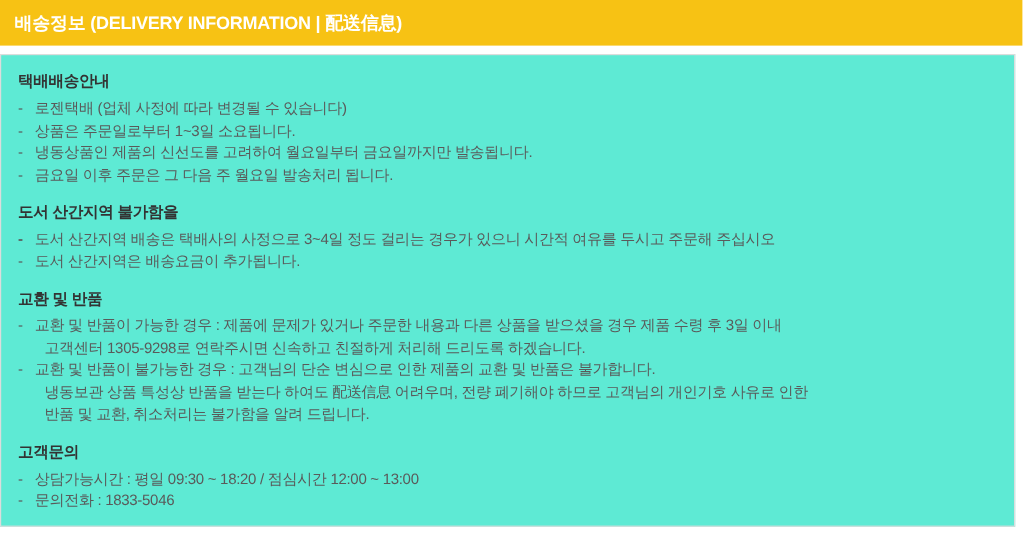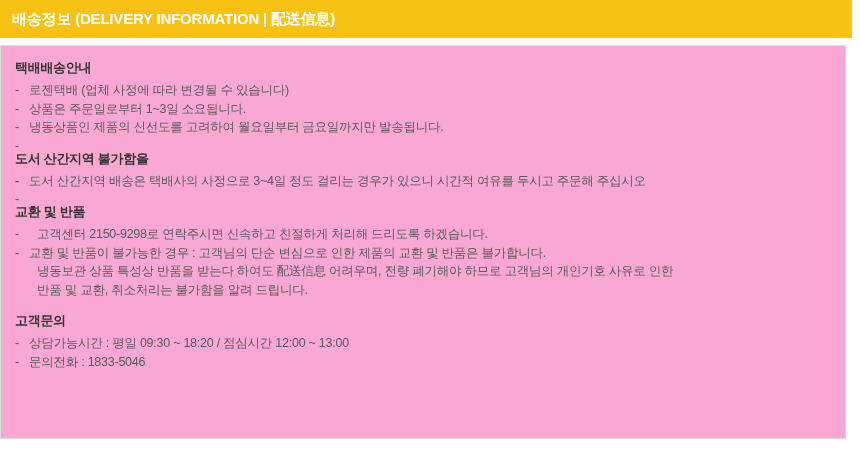--- a/index.html
+++ b/index.html
@@ -39,21 +39,21 @@
     white-space: nowrap;
   }
   
   .content-box {
     position: absolute;
     left: 0px;
     top: 45px;
     width: 846px;
     height: 394px;
     border: 1px solid #dcdcdc;
-    background: #f9a8d4;
+    background: #5eead4;
     box-sizing: border-box;
     overflow: hidden;
   }
   .sections {
     padding: 13px 0 0 14px;
   }
   .section {
     margin-bottom: 13px;
   }
   .section:last-child {
@@ -102,36 +102,36 @@
   </div>
 
   <div class="content-box">
     <div class="sections" id="sections-container">
         <div class="section">
           <div class="section-heading">택배배송안내</div>
           <div class="lines">
             <div class="line"><span class="dash">-</span><span class="line-text">로젠택배 (업체 사정에 따라 변경될 수 있습니다)</span></div>
             <div class="line"><span class="dash">-</span><span class="line-text">상품은 주문일로부터 1~3일 소요됩니다.</span></div>
             <div class="line"><span class="dash">-</span><span class="line-text">냉동상품인 제품의 신선도를 고려하여 월요일부터 금요일까지만 발송됩니다.</span></div>
-            <div class="line"><span class="dash">-</span></div>
+            <div class="line"><span class="dash">-</span><span class="line-text">금요일 이후 주문은 그 다음 주 월요일 발송처리 됩니다.</span></div>
           </div>
         </div>
         <div class="section">
           <div class="section-heading">도서 산간지역 불가함을</div>
           <div class="lines">
             <div class="line"><span class="dash">-</span></div>
             <div class="line"><span class="dash">-</span><span class="line-text">도서 산간지역 배송은 택배사의 사정으로 3~4일 정도 걸리는 경우가 있으니 시간적 여유를 두시고 주문해 주십시오</span></div>
-            <div class="line"><span class="dash">-</span></div>
+            <div class="line"><span class="dash">-</span><span class="line-text">도서 산간지역은 배송요금이 추가됩니다.</span></div>
           </div>
         </div>
         <div class="section">
           <div class="section-heading">교환 및 반품</div>
           <div class="lines">
-            <div class="line"><span class="dash">-</span></div>
-            <div class="line cont"><span class="line-text">고객센터 2150-9298로 연락주시면 신속하고 친절하게 처리해 드리도록 하겠습니다.</span></div>
+            <div class="line"><span class="dash">-</span><span class="line-text">교환 및 반품이 가능한 경우 : 제품에 문제가 있거나 주문한 내용과 다른 상품을 받으셨을 경우 제품 수령 후 3일 이내</span></div>
+            <div class="line cont"><span class="line-text">고객센터 1305-9298로 연락주시면 신속하고 친절하게 처리해 드리도록 하겠습니다.</span></div>
             <div class="line"><span class="dash">-</span><span class="line-text">교환 및 반품이 불가능한 경우 : 고객님의 단순 변심으로 인한 제품의 교환 및 반품은 불가합니다.</span></div>
             <div class="line cont"><span class="line-text">냉동보관 상품 특성상 반품을 받는다 하여도 配送信息 어려우며, 전량 폐기해야 하므로 고객님의 개인기호 사유로 인한</span></div>
             <div class="line cont"><span class="line-text">반품 및 교환, 취소처리는 불가함을 알려 드립니다.</span></div>
           </div>
         </div>
         <div class="section">
           <div class="section-heading">고객문의</div>
           <div class="lines">
             <div class="line"><span class="dash">-</span><span class="line-text">상담가능시간 : 평일 09:30 ~ 18:20 / 점심시간 12:00 ~ 13:00</span></div>
             <div class="line"><span class="dash">-</span><span class="line-text">문의전화 : 1833-5046</span></div>

